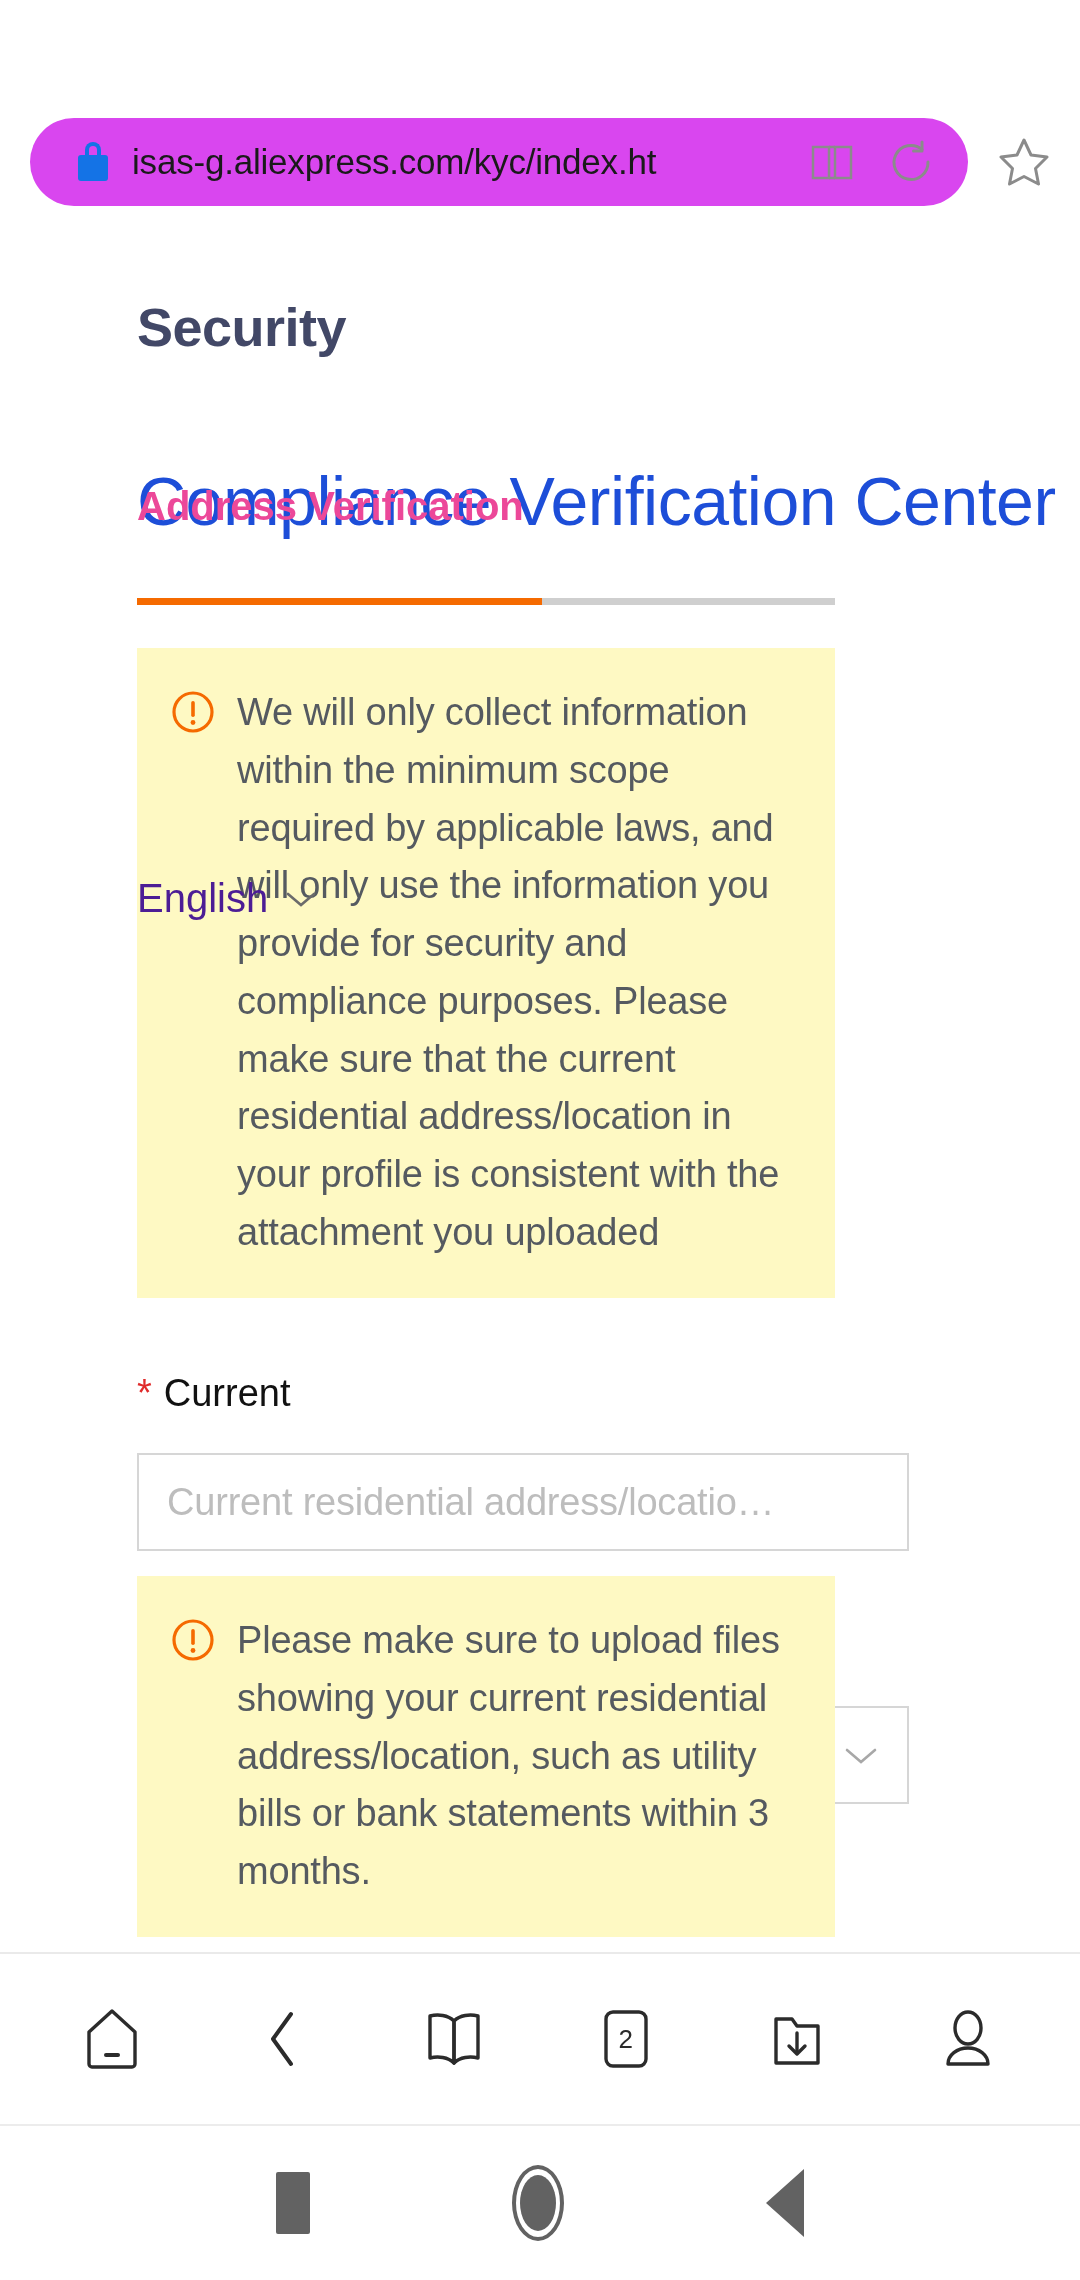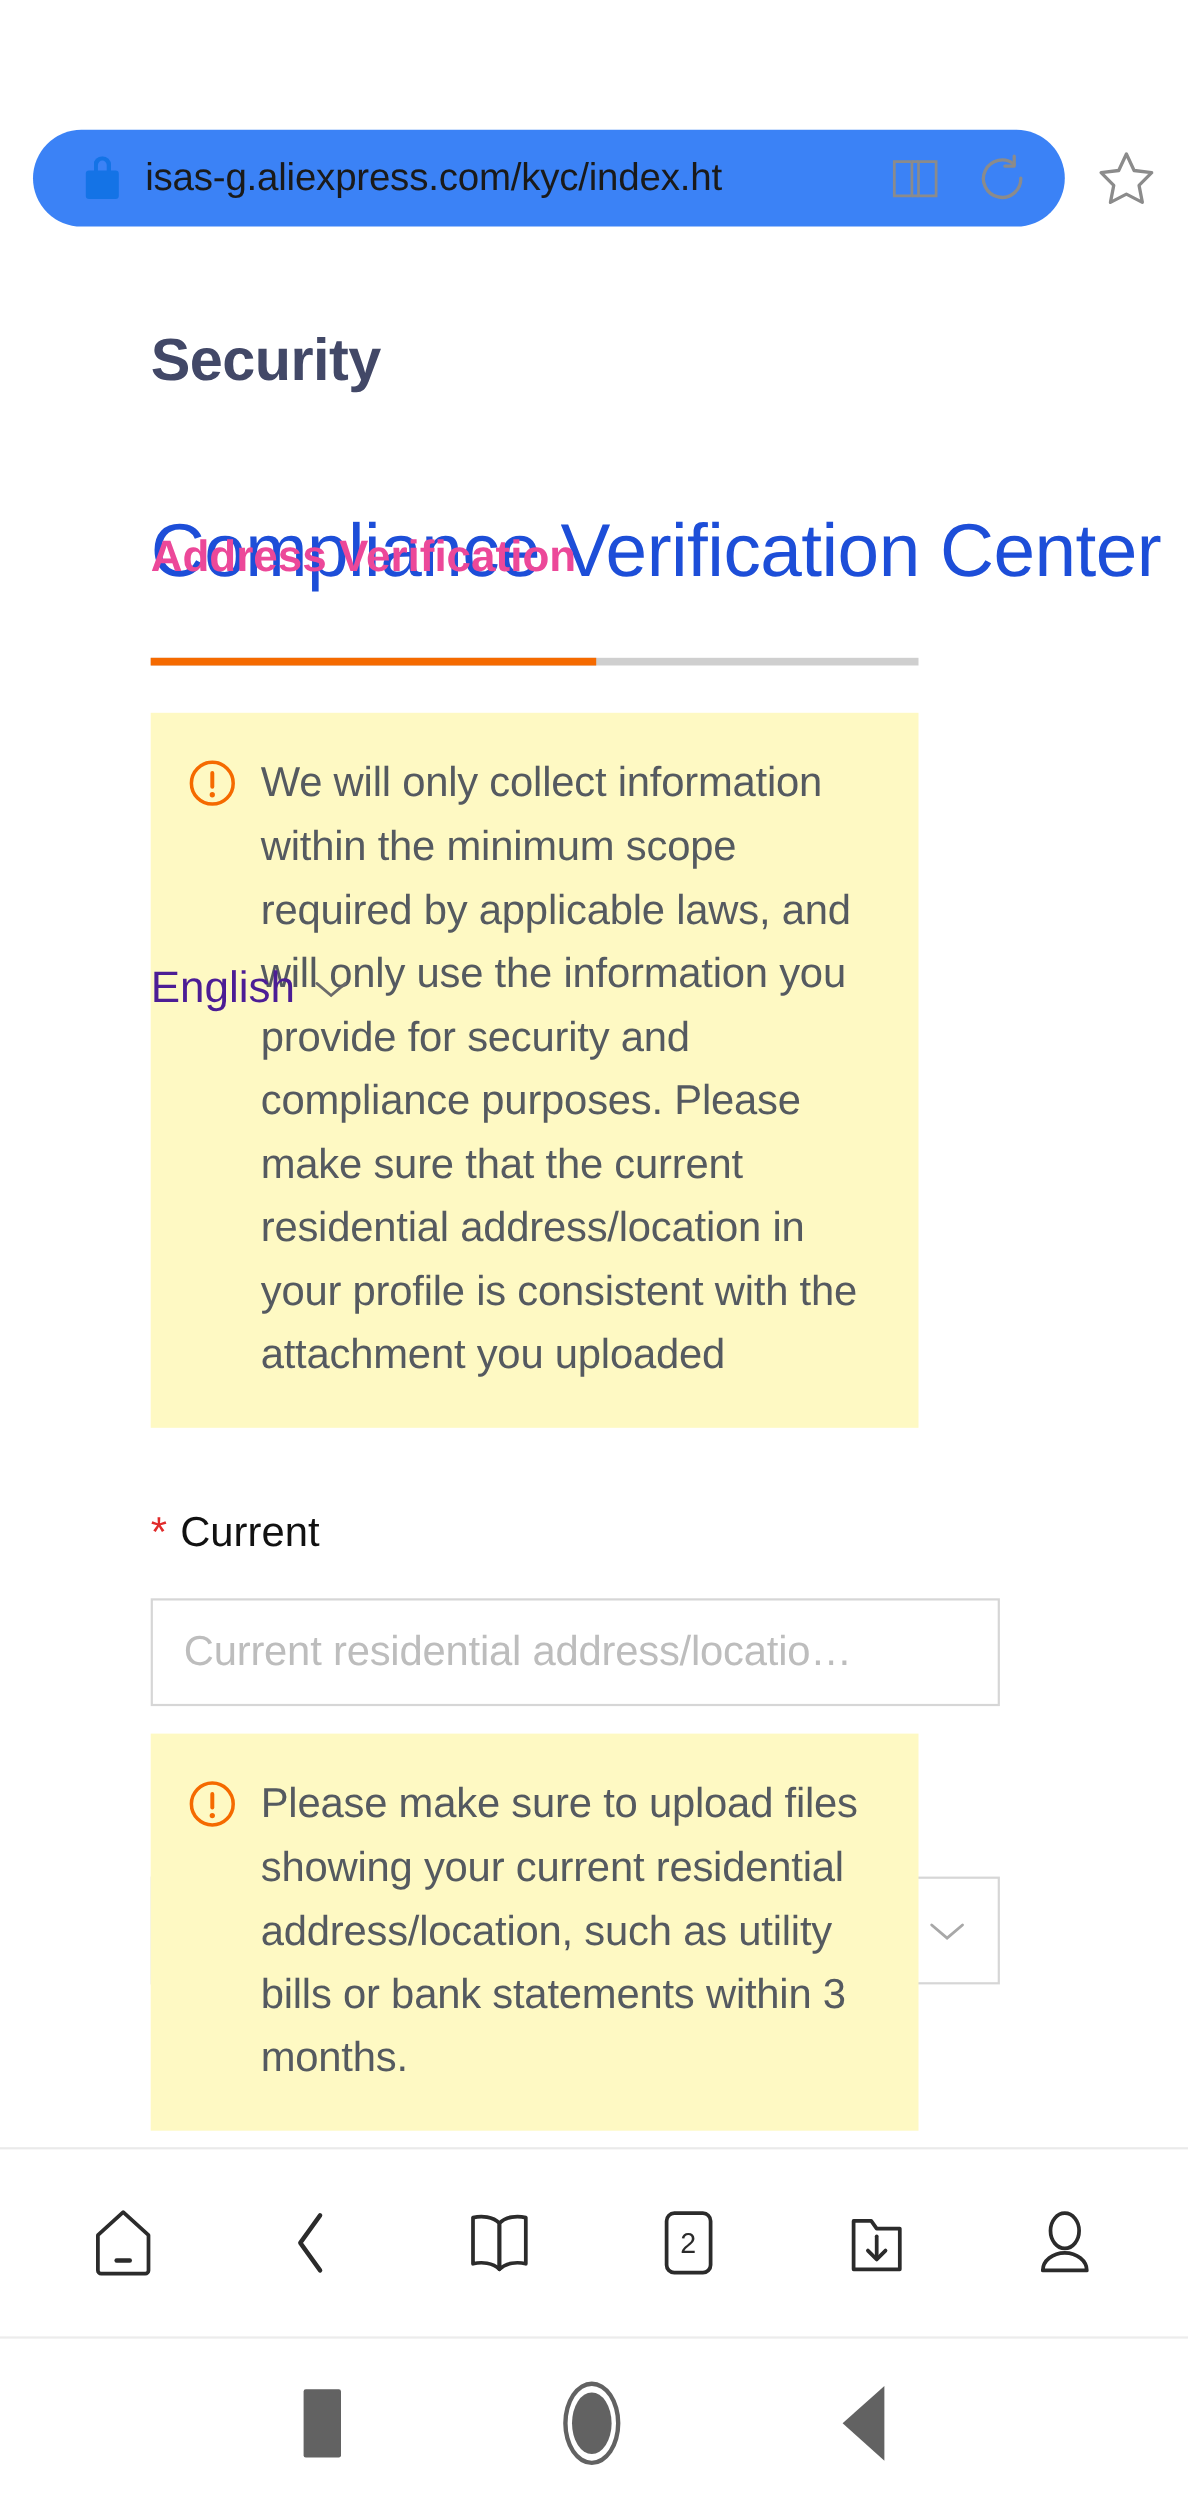--- a/index.html
+++ b/index.html
@@ -41,21 +41,21 @@
     position:relative; font-size:21px; font-weight:bold; color:#1a1a1a;
     letter-spacing:-0.5px;
   }
 
   
   .urlbar-wrap {
     position:absolute; top:112px; left:0; width:1080px; height:100px;
     display:flex; align-items:center; padding:0 30px;
   }
   .urlbar {
-    flex:1; height:88px; background:#3b82f6; border-radius:44px;
+    flex:1; height:88px; background:#d946ef; border-radius:44px;
     display:flex; align-items:center; padding:0 34px 0 46px; gap:0;
     min-width:0;
   }
   .lock-icon { flex:none; width:34px; height:40px; position:relative; }
   .lock-icon .shackle {
     position:absolute; left:9px; top:0; width:16px; height:16px;
     border:4px solid #1473e6; border-bottom:none;
     border-radius:8px 8px 0 0;
   }
   .lock-icon .body {

